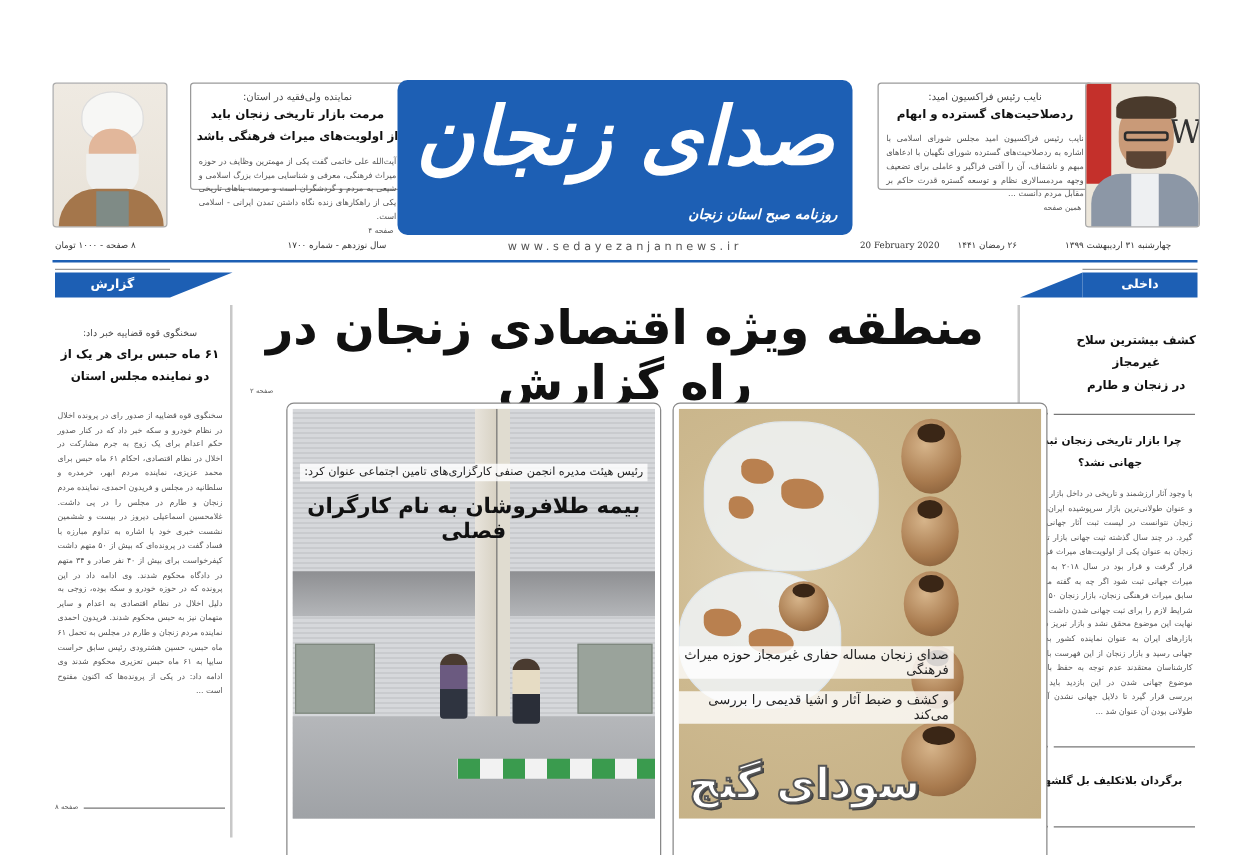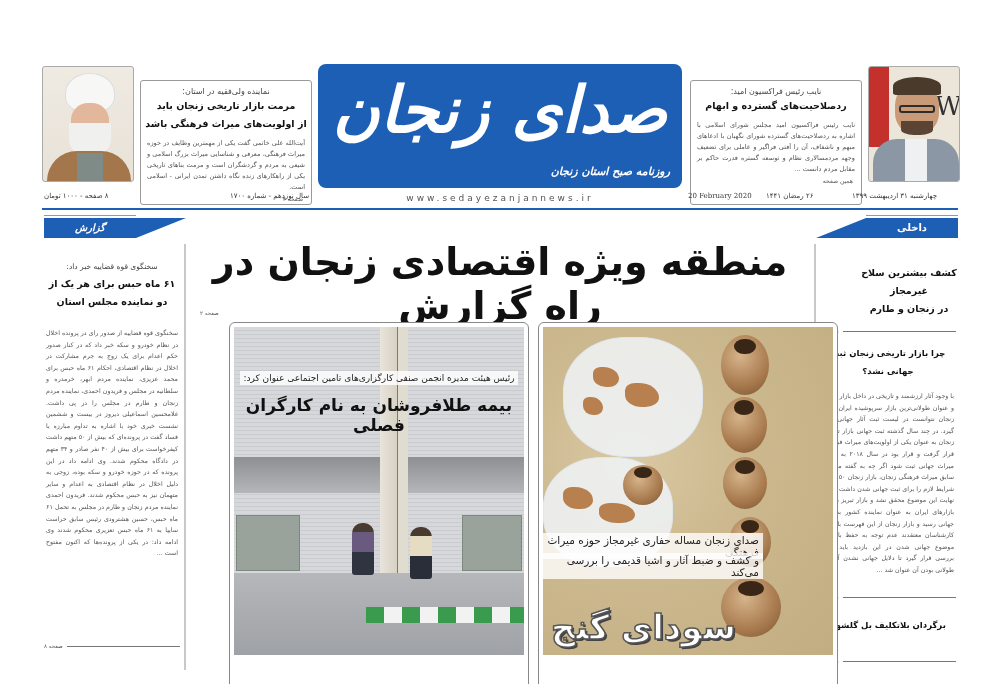--- a/index.html
+++ b/index.html
@@ -1,20 +1,20 @@
 <!DOCTYPE html>
 <html><head>
 <meta charset="utf-8">
 <style>
   * { box-sizing: border-box; margin: 0; padding: 0; }
   html, body { width: 1000px; height: 684px; background: #ffffff; overflow: hidden; }
   body { font-family: "DejaVu Sans", sans-serif; color: #222; position: relative; direction: rtl; }
 
   
-  .side-box { position: absolute; top: 80px; height: 125px; border: 1px solid #9a9a9a; border-radius: 3px; background: #fff; }
+  .side-box { position: absolute; top: 66px; height: 86px; border: 1px solid #9a9a9a; border-radius: 3px; background: #fff; margin-left: 12px; }
   .side-box .kicker { font-size: 8px; color: #444; text-align: center; margin-top: 6px; }
   .side-box .headline { font-size: 9.5px; font-weight: bold; color: #111; text-align: center; line-height: 16px; margin-top: 2px; }
   .side-box .body { font-size: 6.5px; color: #555; line-height: 11px; text-align: justify; padding: 0 6px; margin-top: 6px; }
   .side-box .pageref { font-size: 6px; color: #555; padding: 0 8px; margin-top: 2px; }
 
   .photo { position: absolute; border: 1px solid #aaa; border-radius: 3px; overflow: hidden; }
 
   .logo { position: absolute; left: 318px; top: 64px; width: 364px; height: 124px; background: #1d5fb4; border-radius: 8px; overflow: hidden; }
   .logo .title { position: absolute; left: 0; right: 0; top: 8px; text-align: center; font-family: "DejaVu Serif", serif; font-size: 64px; color: #fff; font-weight: bold; letter-spacing: 2px; font-style: italic; }
   .logo .tagline { position: absolute; right: 12px; bottom: 10px; font-size: 11px; color: #fff; font-style: italic; font-weight: bold; }
@@ -114,21 +114,21 @@
   <div style="position:absolute; left:36px; top:72px; width:22px; height:44px; background:#eef0f2;"></div>
 </div>
 
 <div class="infobar" style="left:44px;">۸ صفحه  -  ۱۰۰۰ تومان</div>
 <div class="infobar" style="left:230px;">سال نوزدهم  - شماره  ۱۷۰۰</div>
 <div class="infobar" style="left:688px; direction:ltr; font-family:'DejaVu Serif',serif;">20  February  2020</div>
 <div class="infobar" style="left:766px;">۲۶ رمضان ۱۴۴۱</div>
 <div class="infobar" style="left:852px;">چهارشنبه  ۳۱ اردیبهشت ۱۳۹۹</div>
 <div class="rule-blue" style="top:208px;"></div>
 
-<div class="section-tab" style="left:44px; width:142px;font-style:italic;">
+<div class="section-tab" style="left:44px; width:142px;">
   <div class="topline" style="left:0; width:92px;"></div>
   <div class="bar" style="left:0; width:92px;">گزارش</div>
   <div style="position:absolute; left:92px; top:0; width:0; height:0; border-top:20px solid #1d5fb4; border-right:50px solid transparent;"></div>
 </div>
 
 <div class="section-tab" style="left:816px; width:142px;">
   <div class="topline" style="left:50px; width:92px;"></div>
   <div style="position:absolute; left:0; top:0; width:0; height:0; border-bottom:20px solid #1d5fb4; border-left:50px solid transparent;"></div>
   <div class="bar" style="left:50px; width:92px;">داخلی</div>
 </div>
@@ -199,18 +199,18 @@
     <div class="sherd" style="left:82px; top:56px; width:34px; height:24px;"></div>
     <div class="sherd" style="left:40px; top:70px; width:20px; height:18px;"></div>
     <div class="sherd" style="left:20px; top:160px; width:30px; height:22px;"></div>
     <div class="sherd" style="left:56px; top:176px; width:36px; height:20px;"></div>
     <div class="pot" style="left:178px; top:8px; width:48px; height:60px;"></div>
     <div class="pot" style="left:178px; top:70px; width:46px; height:56px;"></div>
     <div class="pot" style="left:180px; top:130px; width:44px; height:52px;"></div>
     <div class="pot" style="left:186px; top:190px; width:42px; height:50px;"></div>
     <div class="pot" style="left:178px; top:250px; width:60px; height:60px;"></div>
     <div class="pot" style="left:80px; top:138px; width:40px; height:40px;"></div>
-    <div class="cap2" style="top:206px;">صدای زنجان مساله حفاری غیرمجاز حوزه میراث فرهنگی</div>
+    <div class="cap2" style="top:190px;">صدای زنجان مساله حفاری غیرمجاز حوزه میراث فرهنگی</div>
     <div class="cap2" style="top:226px;">و کشف و ضبط آثار و اشیا قدیمی را بررسی می‌کند</div>
     <div class="treasure">سودای گنج</div>
   </div>
   <div class="ref">صفحه ۵</div>
 </div>
 
 </body></html>

